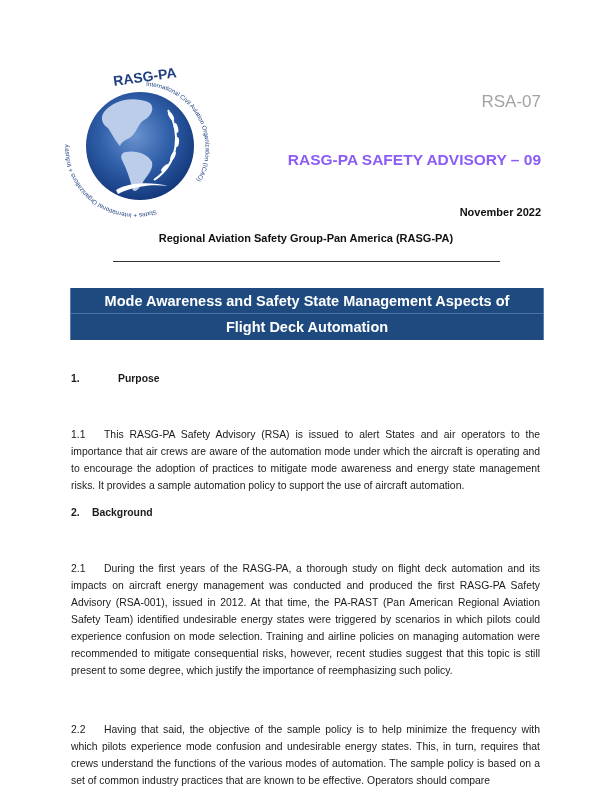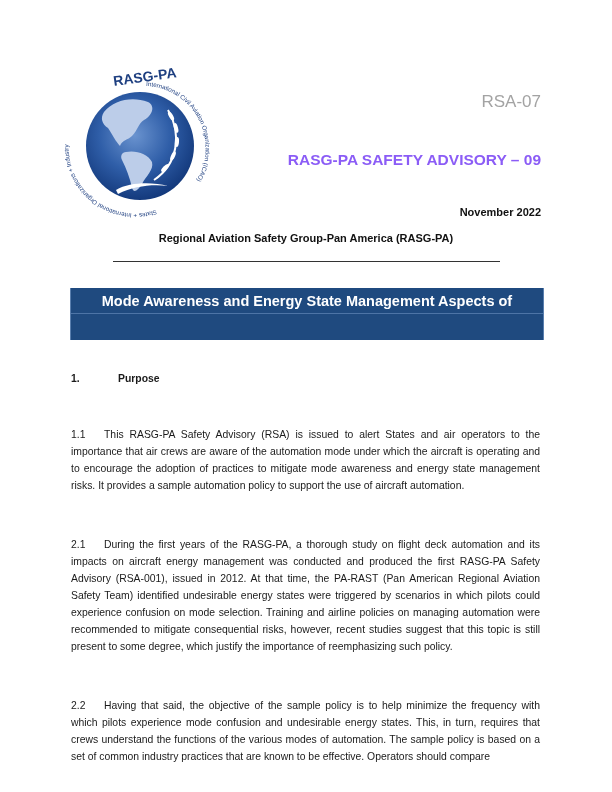--- a/index.html
+++ b/index.html
@@ -87,30 +87,34 @@
   </text>
 </svg>
 
 <div class="rsa-code">RSA-07</div>
 <div class="advisory-title">RASG-PA SAFETY ADVISORY – 09</div>
 <div class="advisory-date">November 2022</div>
 <div class="org-name">Regional Aviation Safety Group-Pan America (RASG-PA)</div>
 <div class="org-rule"></div>
 
 <div class="title-bar">
-  <div class="title-line first">Mode Awareness and Energy State Management Aspects of</div>
+  <div class="title-line first">Mode Awareness and Safety State Management Aspects of</div>
+  <div class="title-line">Flight Deck Automation</div>
 </div>
 
 <div class="content">
   <div class="heading">
     <span class="num">1.</span><span>Purpose</span>
   </div>
   <p class="para">
     <span class="pnum">1.1</span><span>This RASG-PA Safety Advisory (RSA) is issued to alert States and air operators to the importance that air crews are aware of the automation mode under which the aircraft is operating and to encourage the adoption of practices to mitigate mode awareness and energy state management risks. It provides a sample automation policy to support the use of aircraft automation.</span>
   </p>
 
+  <div class="heading h2">
+    <span class="num">2.</span><span>Background</span>
+  </div>
   <p class="para">
     <span class="pnum">2.1</span><span>During the first years of the RASG-PA, a thorough study on flight deck automation and its impacts on aircraft energy management was conducted and produced the first RASG-PA Safety Advisory (RSA-001), issued in 2012. At that time, the PA-RAST (Pan American Regional Aviation Safety Team) identified undesirable energy states were triggered by scenarios in which pilots could experience confusion on mode selection. Training and airline policies on managing automation were recommended to mitigate consequential risks, however, recent studies suggest that this topic is still present to some degree, which justify the importance of reemphasizing such policy.</span>
   </p>
   <p class="para">
     <span class="pnum">2.2</span><span>Having that said, the objective of the sample policy is to help minimize the frequency with which pilots experience mode confusion and undesirable energy states. This, in turn, requires that crews understand the functions of the various modes of automation. The sample policy is based on a set of common industry practices that are known to be effective. Operators should compare</span>
   </p>
 </div>
 
 </body></html>

